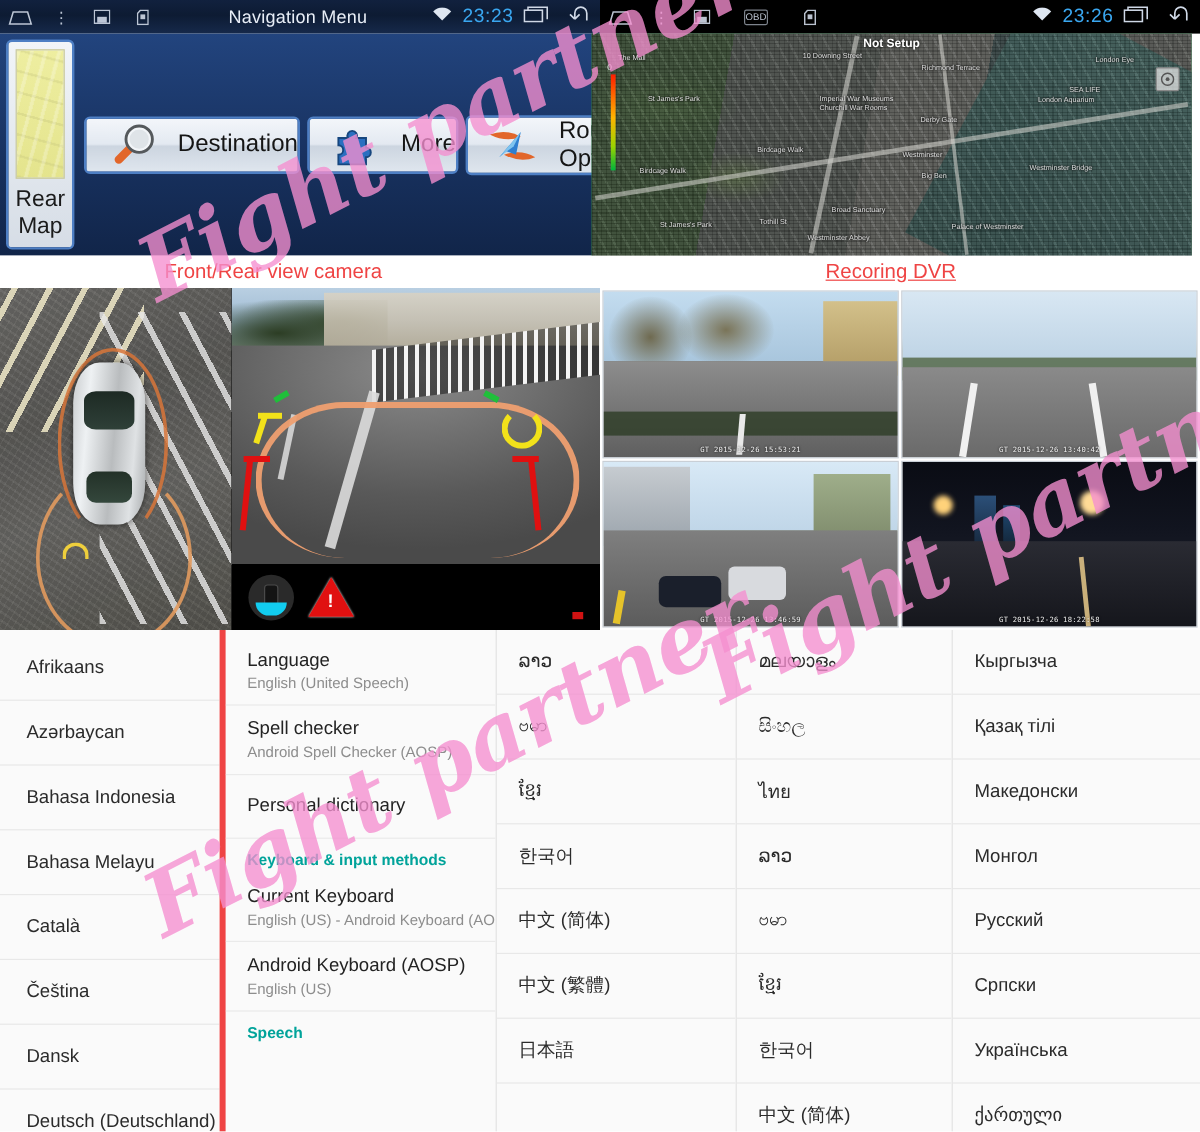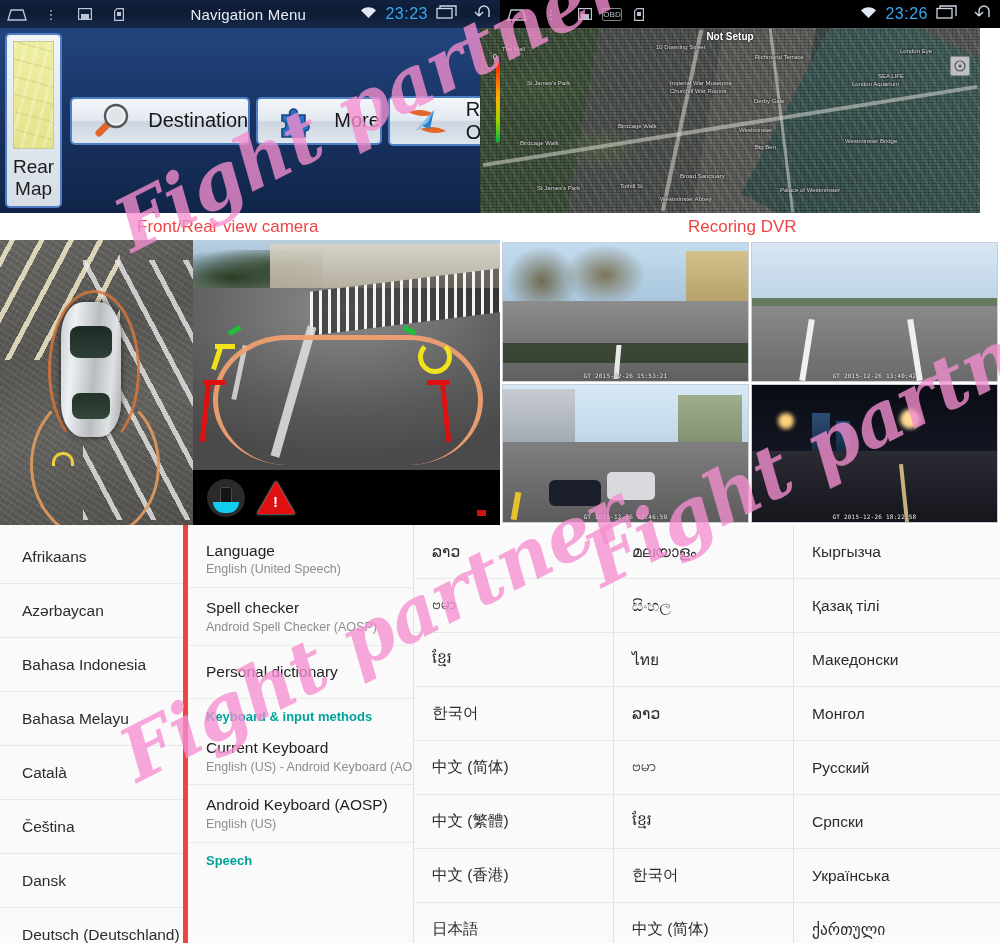--- a/index.html
+++ b/index.html
@@ -32,21 +32,21 @@
       border:1px solid #c9c99a; }
   .nav-showmap { text-align:center; font-size:19px; color:#1b1b1b; padding-top:7px; }
   .nav-right { flex:1; display:flex; flex-direction:row; gap:6px;align-items:center; }
   .nav-btn { flex:1; border:2px solid #4e7fc4; border-radius:5px;
              background:linear-gradient(180deg,#f3f6fa 0%,#e3e9f1 48%,#ccd5e0 52%,#dfe6ee 100%);
              display:flex; align-items:center; gap:14px; padding-left:14px; }
   .nav-btn span.lbl { font-size:20px; color:#151515; }
   .nav-ic { width:48px; height:44px; flex:0 0 48px; position:relative; }
 
   
-  #mappanel { position:absolute; top:28px; left:480px; width:500px; height:237px;
+  #mappanel { position:absolute; top:28px; left:493px; width:500px; height:237px;
               overflow:hidden; background:#15803d; }
   .mapimg { position:absolute; inset:0;
      background:
        radial-gradient(ellipse 60px 30px at 120px 120px, rgba(90,110,70,.8), rgba(0,0,0,0) 70%),
        radial-gradient(ellipse 90px 40px at 60px 60px, rgba(70,95,60,.85), rgba(0,0,0,0) 70%),
        linear-gradient(100deg, rgba(60,80,55,1) 0 22%, rgba(78,82,78,1) 22% 45%,
                        rgba(95,96,92,1) 45% 62%, rgba(58,72,72,1) 62% 74%,
                        rgba(88,90,86,1) 74% 100%),
        #5a5d58;
   }
@@ -68,21 +68,21 @@
                   background:linear-gradient(180deg,#ff1d00,#ffb400 45%,#9bd400 75%,#00b33c); }
   .map-scalelbl { position:absolute; left:13px; top:25px; color:#fff; font-size:7px; }
   .map-compass { position:absolute; right:10px; top:28px; width:20px; height:20px;
                  border:1px solid #888; background:rgba(230,230,230,.75); border-radius:2px;
                  display:flex; align-items:center; justify-content:center; }
 
   
   #captions { position:absolute; top:213px; left:0; width:1000px; height:31px; background:#fff; }
   .caption { position:absolute; top:4px; color:#ef4444; font-size:17px; white-space:nowrap; }
   #cap-cam { left:137px; }
-  #cap-dvr { left:688px; }
+  #cap-dvr { left:688px;text-decoration:underline; }
 
   
   #campanel { position:absolute; top:240px; left:0; width:500px; height:285px;
               background:#000; overflow:hidden; display:flex; }
   .cam-360 { position:relative; width:193px; height:285px; overflow:hidden;
      background:linear-gradient(160deg,#6e6d6a 0%,#5d5c59 35%,#6a6966 60%,#56554f 100%); }
   .asphalt { position:absolute; inset:0; opacity:.5;
      background:repeating-linear-gradient(34deg, rgba(255,255,255,.06) 0 2px, rgba(0,0,0,.12) 2px 6px),
                 repeating-linear-gradient(120deg, rgba(255,255,255,.05) 0 1px, rgba(0,0,0,.10) 1px 5px); }
   .car { position:absolute; left:61px; top:62px; width:60px; height:135px;
@@ -214,21 +214,21 @@
           <path d="M2 12 L5 2 H17 L20 12 Z" fill="none" stroke="#cfd8e6" stroke-width="1.3"></path>
         </svg>
     </div>
     <div class="sb-ic">⋮</div>
     <div class="sb-ic">
       <svg width="14" height="12" viewBox="0 0 14 12">
           <rect x="0.6" y="0.6" width="12.8" height="10.8" fill="none" stroke="#cfd8e6" stroke-width="1.2"></rect>
           <rect x="3" y="6" width="8" height="5" fill="#cfd8e6"></rect>
         </svg>
     </div>
-    <div class="sb-ic" style="font-size:8px;border:1px solid #8b929c;border-radius:2px;width:20px;height:13px;line-height:12px;margin:0 0">OBD</div>
+    <div class="sb-ic" style="font-size:8px;border:1px solid #8b929c;border-radius:2px;width:20px;height:13px;line-height:12px;margin:0 18px">OBD</div>
     <div class="sb-ic">
       <svg width="10" height="13" viewBox="0 0 10 13">
           <path d="M0.6 3.2 L3 .6 H9.4 V12.4 H0.6 Z" fill="none" stroke="#cfd8e6" stroke-width="1.2"></path>
           <rect x="3" y="4" width="4" height="4" fill="#cfd8e6"></rect>
         </svg>
     </div>
     <div class="sb-title"></div>
     <div class="sb-right">
       <span>
         <svg width="17" height="12" viewBox="0 0 17 12">
@@ -466,21 +466,20 @@
         </div>
         <div class="shdr">Speech</div>
       </div>
     <div class="col c3" id="col3">
         <div class="lrow">ລາວ</div>
         <div class="lrow">ဗမာ</div>
         <div class="lrow">ខ្មែរ</div>
         <div class="lrow">한국어</div>
         <div class="lrow">中文 (简体)</div>
         <div class="lrow">中文 (繁體)</div>
-        <div class="lrow">中文 (香港)</div>
         <div class="lrow">日本語</div>
       </div>
     <div class="col c4" id="col4">
         <div class="lrow">മലയാളം</div>
         <div class="lrow">සිංහල</div>
         <div class="lrow">ไทย</div>
         <div class="lrow">ລາວ</div>
         <div class="lrow">ဗမာ</div>
         <div class="lrow">ខ្មែរ</div>
         <div class="lrow">한국어</div>

